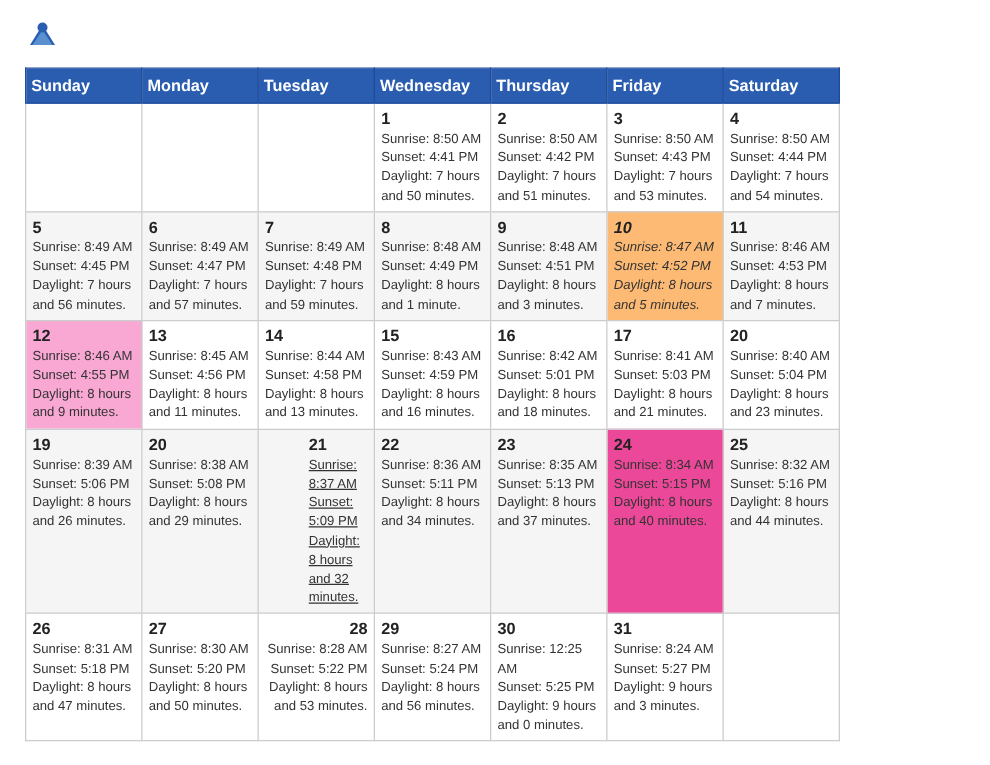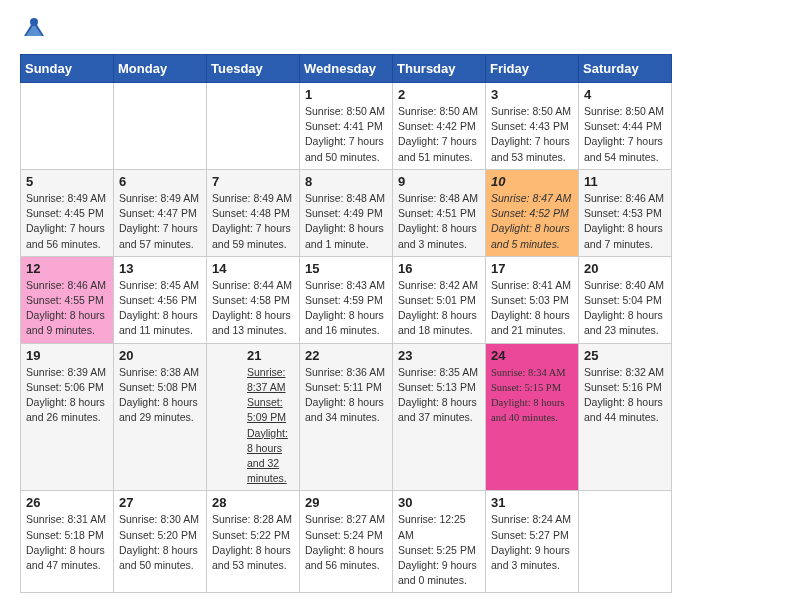--- a/index.html
+++ b/index.html
@@ -297,21 +297,21 @@
           </td>
           <td style="background: rgb(245, 245, 245);">
             <div class="day-num">23</div>
             <div class="day-info" style="white-space: pre-line;">Sunrise: 8:35 AM
 Sunset: 5:13 PM
 Daylight: 8 hours
 and 37 minutes.</div>
           </td>
           <td style="background: #ec4899;">
             <div class="day-num">24</div>
-            <div class="day-info" style="white-space: pre-line; font-family: Liberation Serif, serif;">Sunrise: 8:34 AM
+            <div class="day-info" style="white-space: pre-line;">Sunrise: 8:34 AM
 Sunset: 5:15 PM
 Daylight: 8 hours
 and 40 minutes.</div>
           </td>
           <td style="background: rgb(245, 245, 245);">
             <div class="day-num">25</div>
             <div class="day-info" style="white-space: pre-line;">Sunrise: 8:32 AM
 Sunset: 5:16 PM
 Daylight: 8 hours
 and 44 minutes.</div>
@@ -325,21 +325,21 @@
 Daylight: 8 hours
 and 47 minutes.</div>
           </td>
           <td style="background: rgb(255, 255, 255);">
             <div class="day-num">27</div>
             <div class="day-info" style="white-space: pre-line;">Sunrise: 8:30 AM
 Sunset: 5:20 PM
 Daylight: 8 hours
 and 50 minutes.</div>
           </td>
-          <td style="background: rgb(255, 255, 255);">
+          <td style="background: rgb(255, 255, 255); text-align: right;">
             <div class="day-num">28</div>
             <div class="day-info" style="white-space: pre-line;">Sunrise: 8:28 AM
 Sunset: 5:22 PM
 Daylight: 8 hours
 and 53 minutes.</div>
           </td>
           <td style="background: rgb(255, 255, 255);">
             <div class="day-num">29</div>
             <div class="day-info" style="white-space: pre-line;">Sunrise: 8:27 AM
 Sunset: 5:24 PM

